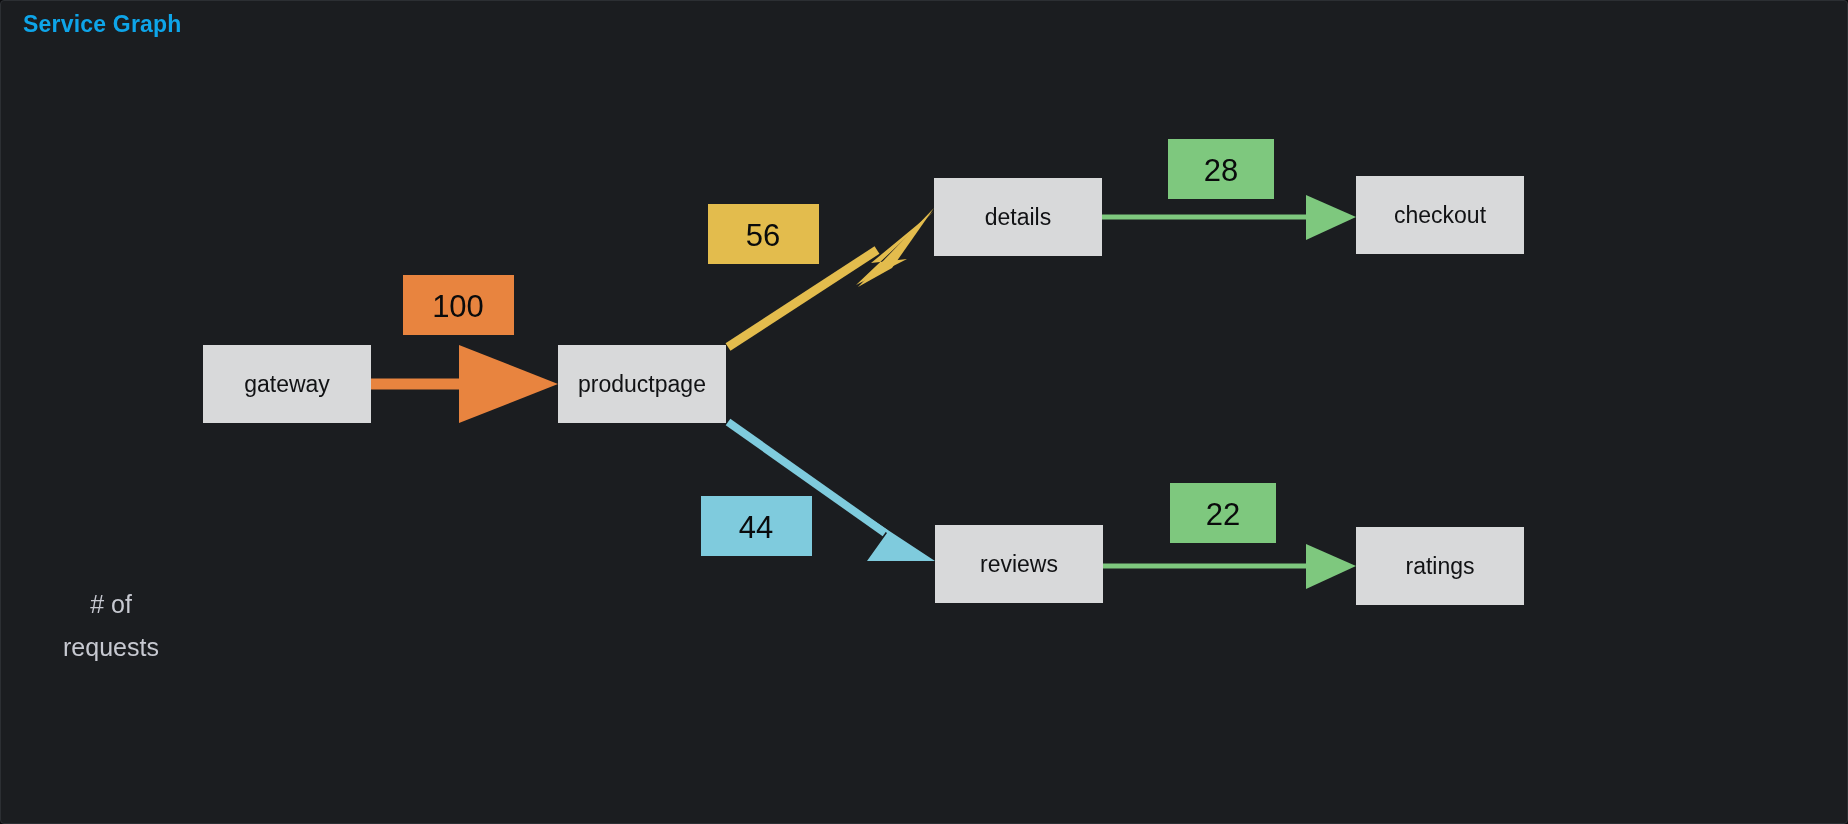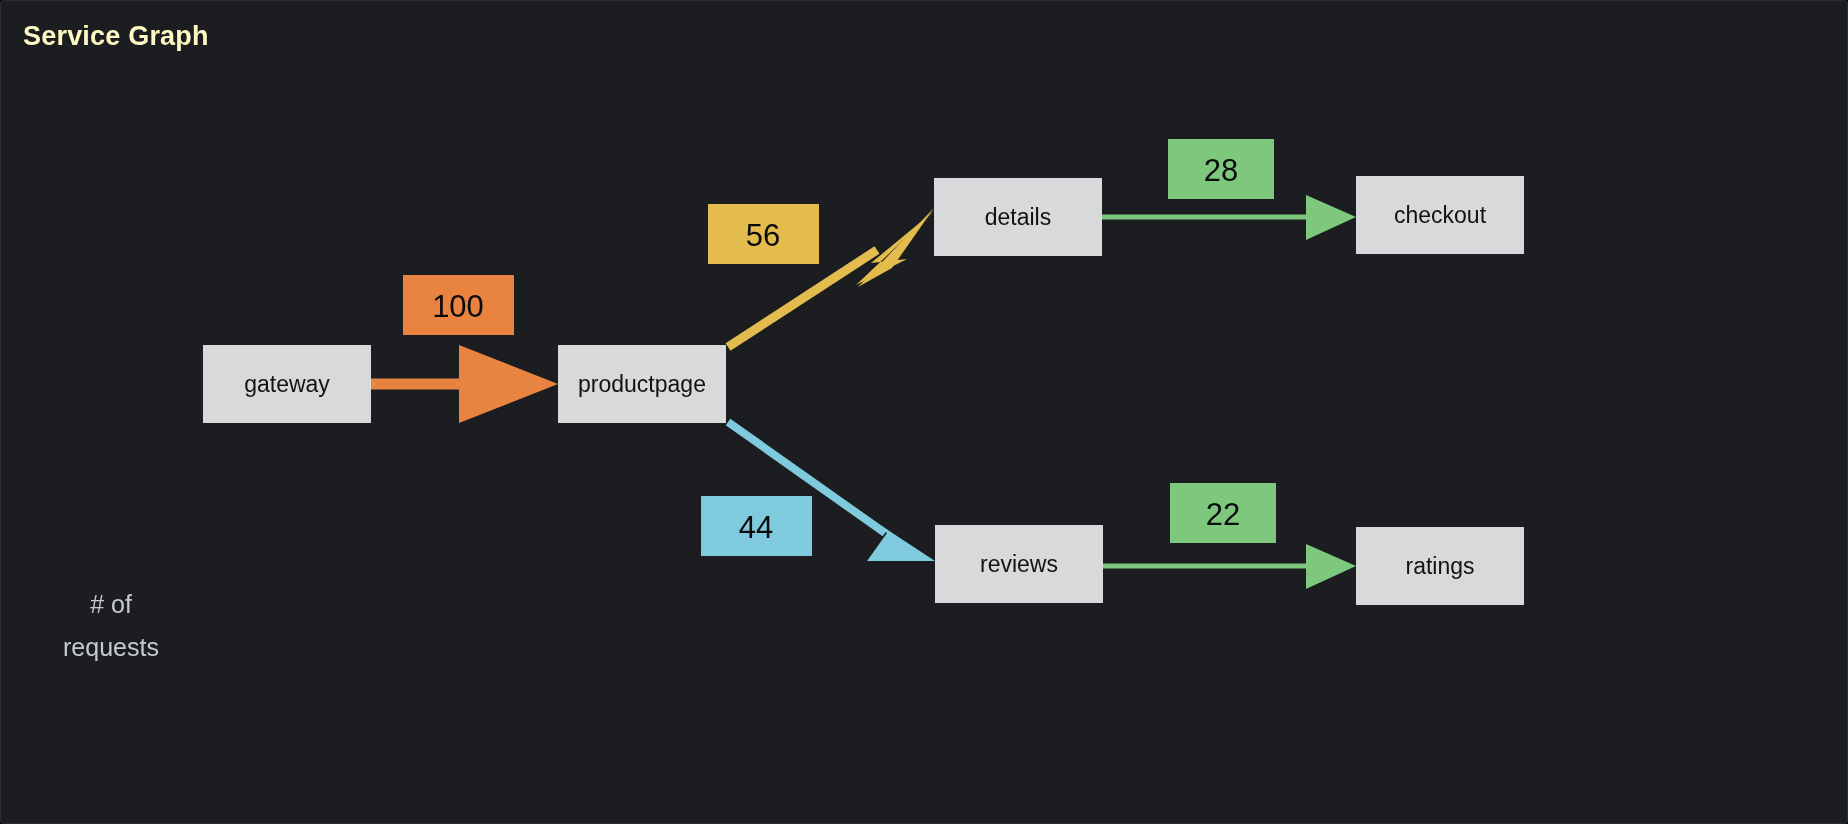--- a/index.html
+++ b/index.html
@@ -16,24 +16,24 @@
     height: 824px;
     box-sizing: border-box;
     background: #1b1d20;
     border: 1px solid #2c2f33;
     border-radius: 4px;
     overflow: hidden;
   }
   #panel-title {
     position: absolute;
     left: 22px;
-    top: 20px;
-    font-size: 27px;
+    top: 10px;
+    font-size: 23px;
     font-weight: bold;
-    color: #fef9c3;
+    color: #0ea5e9;
     letter-spacing: 0.2px;
   }
   #graph-svg {
     position: absolute;
     left: 0;
     top: 0;
     width: 1848px;
     height: 824px;
   }
   .node-rect {

